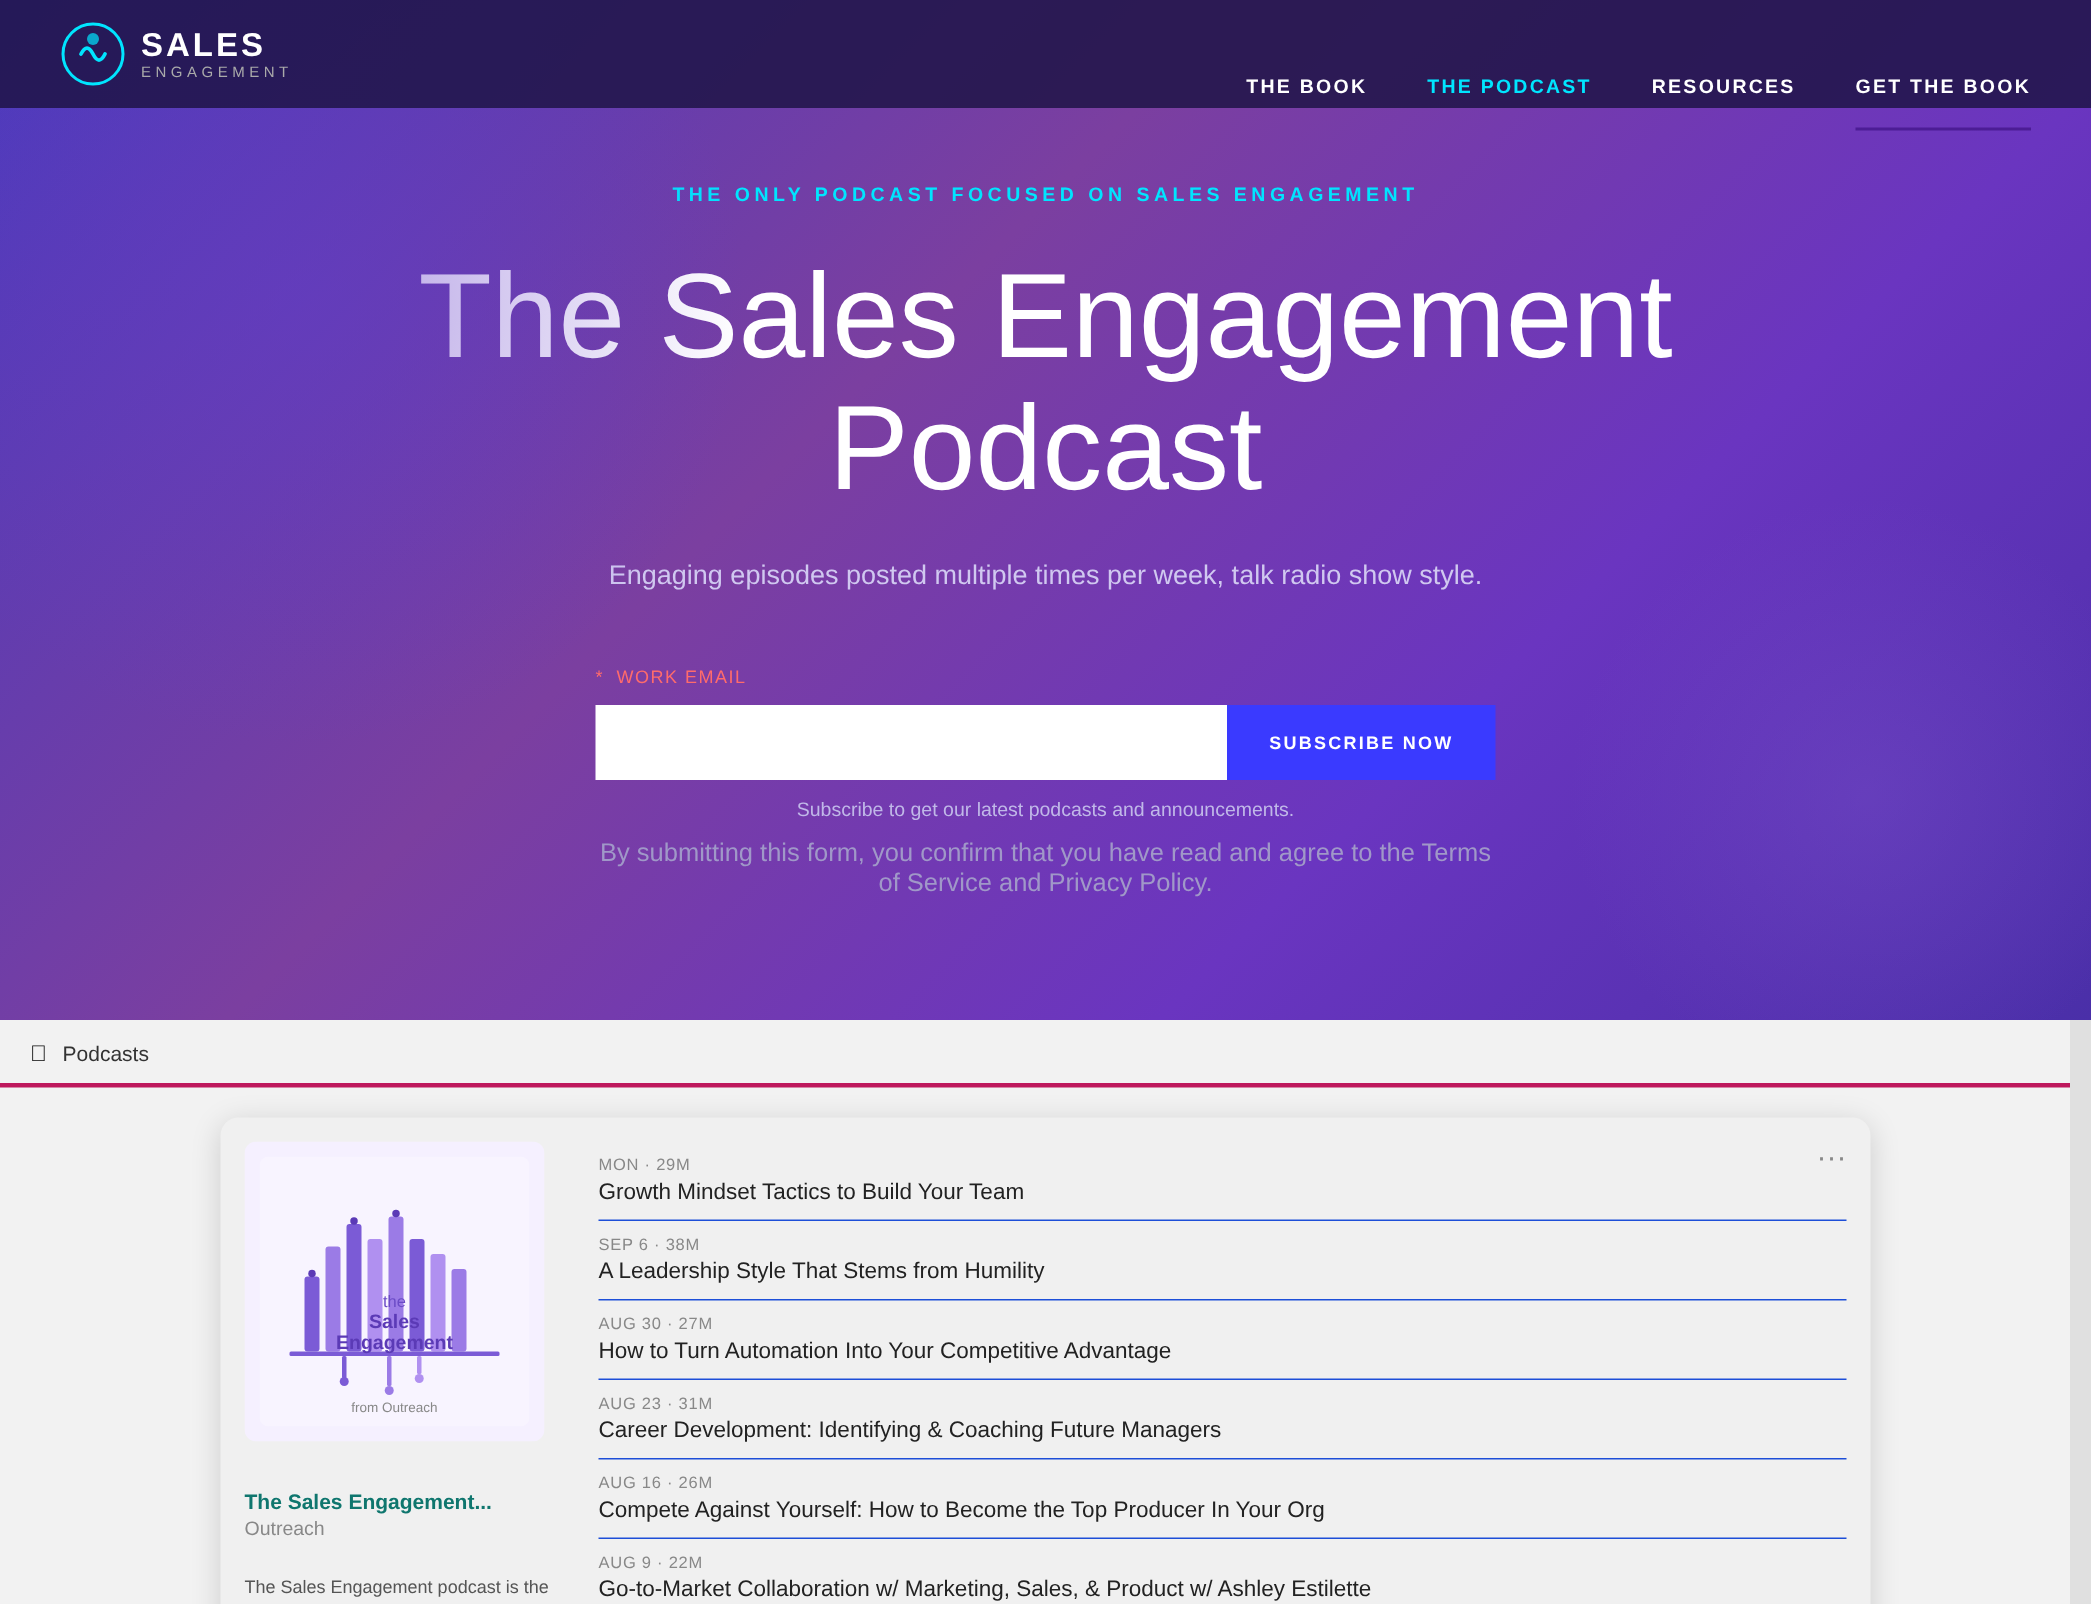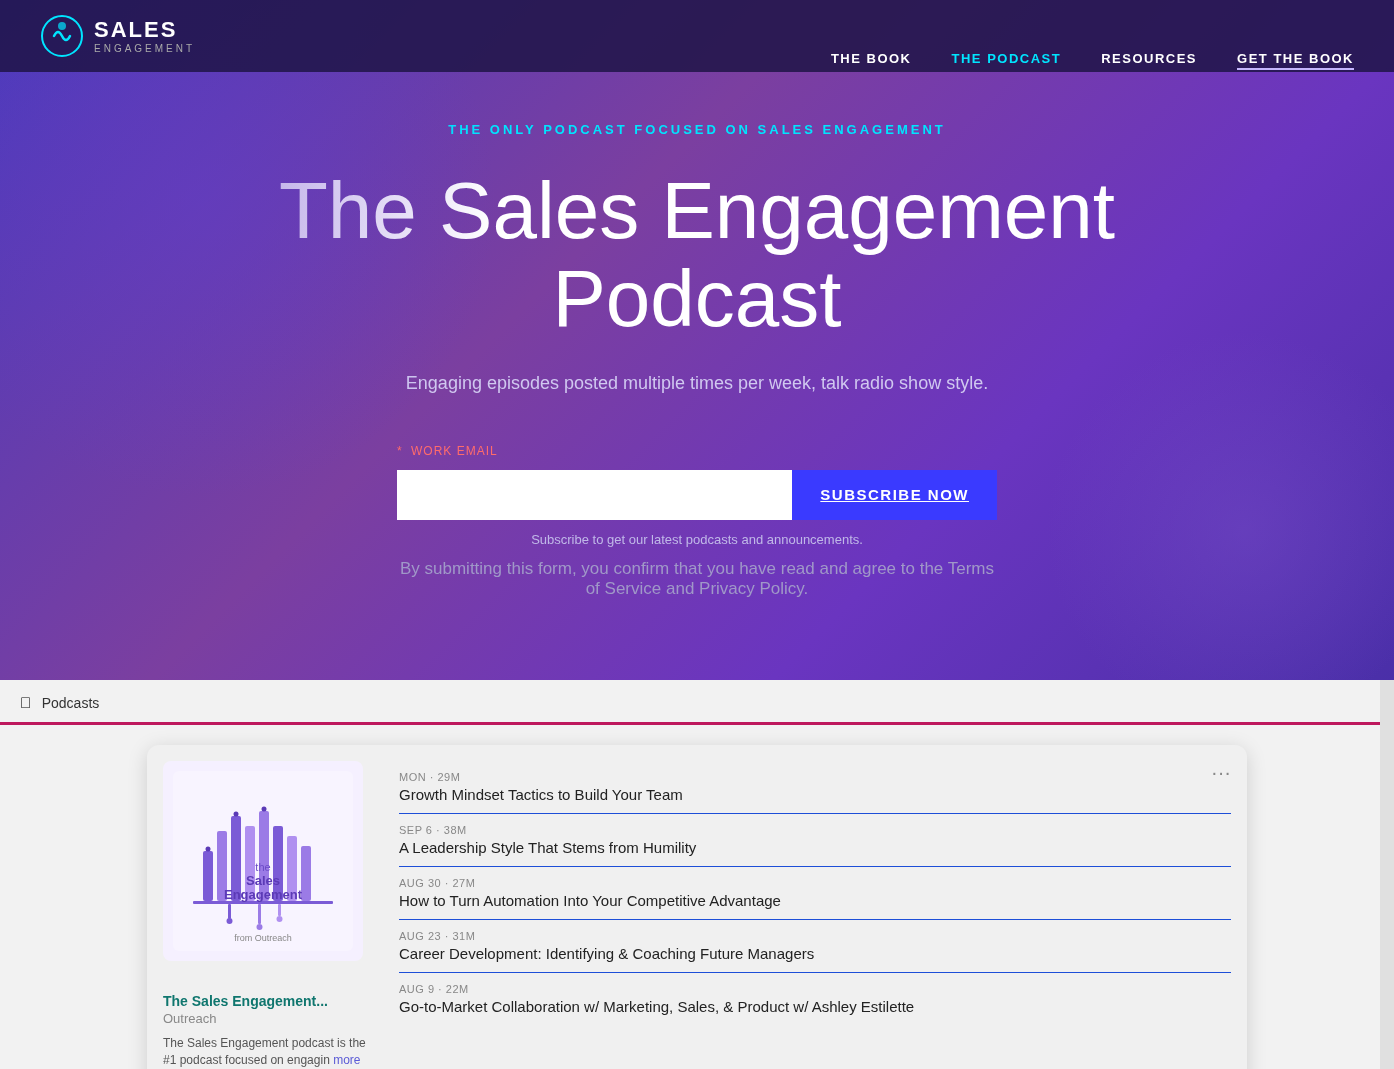--- a/index.html
+++ b/index.html
@@ -57,22 +57,22 @@
       font-weight: 700;
       letter-spacing: 1.5px;
       text-transform: uppercase;
       color: #fff;
     }
     .nav-links li.active a {
       color: #00e5ff;
     }
     .nav-links li.cta a {
       color: #fff;
-      border-bottom: 2px solid #c4b5fd;
-      padding-bottom: 2px;
+      border-bottom: 2px solid #4c1d95;
+      padding-bottom: 20px;
     }
 
     
     .hero {
       background: linear-gradient(135deg, #4a3abd 0%, #7b3fa0 40%, #6a35c0 70%, #4a2fa8 100%);
       min-height: 680px;
       display: flex;
       flex-direction: column;
       align-items: center;
       justify-content: center;
@@ -156,27 +156,26 @@
       font-size: 15px;
       outline: none;
       border-radius: 0;
     }
     .subscribe-btn {
       height: 50px;
       padding: 0 28px;
       background: #3a3aff;
       color: #fff;
       border: none;
-      font-size: 15px;
+      font-size: 12px;
       font-weight: 700;
       letter-spacing: 1.5px;
       text-transform: uppercase;
       cursor: pointer;
       white-space: nowrap;
-      text-decoration: underline;
     }
     .subscribe-note {
       font-size: 13px;
       color: #c0b8e8;
       text-align: center;
     }
     .subscribe-terms {
       font-size: 17px;
       color: #a098c8;
       text-align: center;
@@ -223,21 +222,21 @@
     .podcast-title-small {
       font-size: 14px;
       font-weight: 700;
       color: #0f766e;
       margin-bottom: 2px;
       margin-top: 32px;
     }
     .podcast-author {
       font-size: 13px;
       color: #888;
-      margin-bottom: 9px;
+      margin-bottom: 24px;
     }
     .podcast-desc {
       font-size: 12px;
       color: #555;
       line-height: 1.4;
     }
     .podcast-more {
       color: #5b5bd6;
       font-size: 12px;
       text-decoration: none;
@@ -426,18 +425,22 @@
       </div>
       <div class="episode-row">
         <div class="episode-meta">AUG 30 · 27M</div>
         <div class="episode-title">How to Turn Automation Into Your Competitive Advantage</div>
       </div>
       <div class="episode-row">
         <div class="episode-meta">AUG 23 · 31M</div>
         <div class="episode-title">Career Development: Identifying &amp; Coaching Future Managers</div>
       </div>
       <div class="episode-row">
+        <div class="episode-meta">AUG 16 · 26M</div>
+        <div class="episode-title">Compete Against Yourself: How to Become the Top Producer In Your Org</div>
+      </div>
+      <div class="episode-row">
         <div class="episode-meta">AUG 9 · 22M</div>
         <div class="episode-title">Go-to-Market Collaboration w/ Marketing, Sales, &amp; Product w/ Ashley Estilette</div>
       </div>
     </div>
   </div>
 </div>
 
 </body></html>

